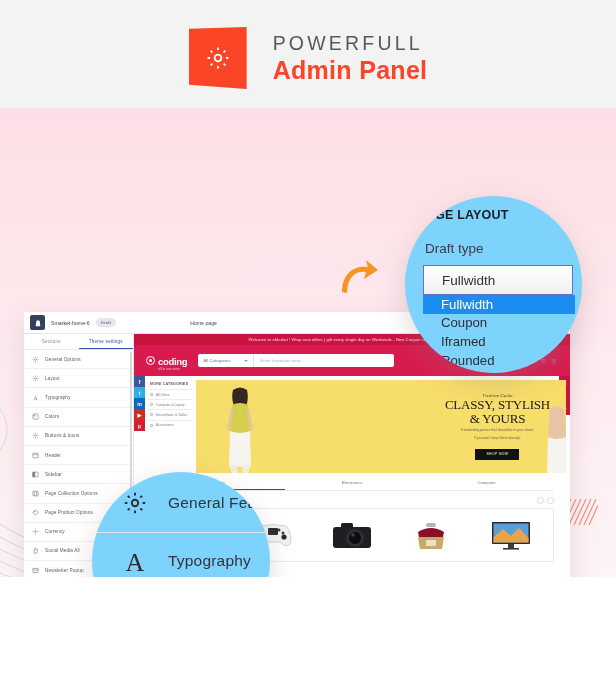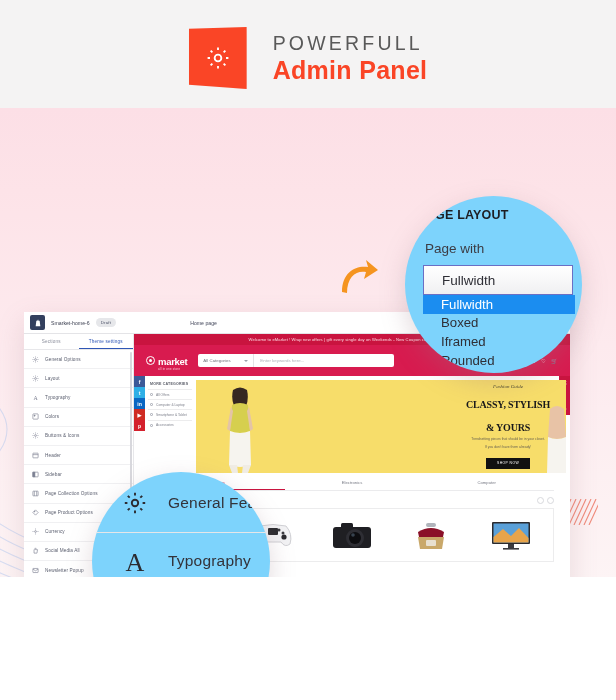--- a/index.html
+++ b/index.html
@@ -153,21 +153,21 @@
   .cat-dot { width:3px;height:3px;border:.6px solid #b9bcc4;border-radius:1px;flex:none;}
 
   .banner {
     flex: 1; height: 93px; background:#f7dd6a; position:relative; overflow:hidden;
     display:flex; align-items:center; justify-content:flex-end;
   }
   .model { position:absolute; left:22px; bottom:0; width:44px; height:86px; }
   .model2 { position:absolute; right:-6px; bottom:0; width:30px; height:70px; }
   .banner-txt { text-align:center; margin-right:16px; z-index:2;}
   .b-eyebrow { font-size:5px; font-style:italic; color:#4a4533; font-family:"Liberation Serif", serif; }
-  .b-title { font-size:10px; font-weight:700; color:#18181a; font-family:"Liberation Serif", serif; line-height:12.5px; margin-top:10px; letter-spacing:-.2px;}
+  .b-title { font-size:13px; font-weight:400; color:#18181a; font-family:"Liberation Serif", serif; line-height:12.5px; margin-top:1px; letter-spacing:-.2px;}
   .b-sub { font-size:3.4px; color:#6b6452; line-height:5px; margin-top:3px;}
   .b-btn { margin-top:5px; display:inline-block; background:#111; color:#fff; font-size:3.4px; padding:3.5px 11px; letter-spacing:.4px;}
 
   .col-promo { width:72px; display:flex; flex-direction:column; gap:3px;}
   .promo-a {
     height:47px; border-radius:1px; position:relative; overflow:hidden;
     background:linear-gradient(135deg,#f04f9b 0%,#ee3a8f 45%,#e92f86 100%);
     display:flex; flex-direction:column; align-items:center; justify-content:center;
   }
   .pa-t1 { font-size:5.6px; font-weight:700; color:#fff; letter-spacing:.2px;}
@@ -439,21 +439,21 @@
         </div>
       </div>
 
       <div class="pv">
         <div class="pv-announce">Welcome to eMarket ! Wrap new offers | gift every single day on Weekends - New Coupon code: Happy2019</div>
 
         <div class="pv-head">
           <div class="pv-logo">
             <span class="pv-logo-ring"></span>
             <span>
-              <span class="pv-logo-txt">market</span>
+              <span class="pv-logo-txt">coding</span>
               <span class="pv-logo-sub">all in one store</span>
             </span>
           </div>
           <div class="pv-search">
             <div class="pv-cats">
               <span>All Categories</span>
               <span class="pv-caret"></span>
             </div>
             <div class="pv-kw">Enter keywords here...</div>
           </div>
@@ -591,25 +591,25 @@
             <span>Chat with Us</span>
           </div>
         </div>
       </div>
     </div>
   </div>
 
   <div class="circle" id="circle-layout">
     <div class="lay-inner">
       <div class="lay-heading">GE LAYOUT</div>
-      <div class="lay-field-label">Page with</div>
+      <div class="lay-field-label">Draft type</div>
       <div class="lay-select">Fullwidth</div>
       <div class="lay-opts">
         <div class="lay-opt sel">Fullwidth</div>
-        <div class="lay-opt">Boxed</div>
+        <div class="lay-opt">Coupon</div>
         <div class="lay-opt">Iframed</div>
         <div class="lay-opt">Rounded</div>
       </div>
 
     </div>
   </div>
 
   <div class="circle" id="circle-menu">
     <div class="menu-inner">
       <div class="mrow">

